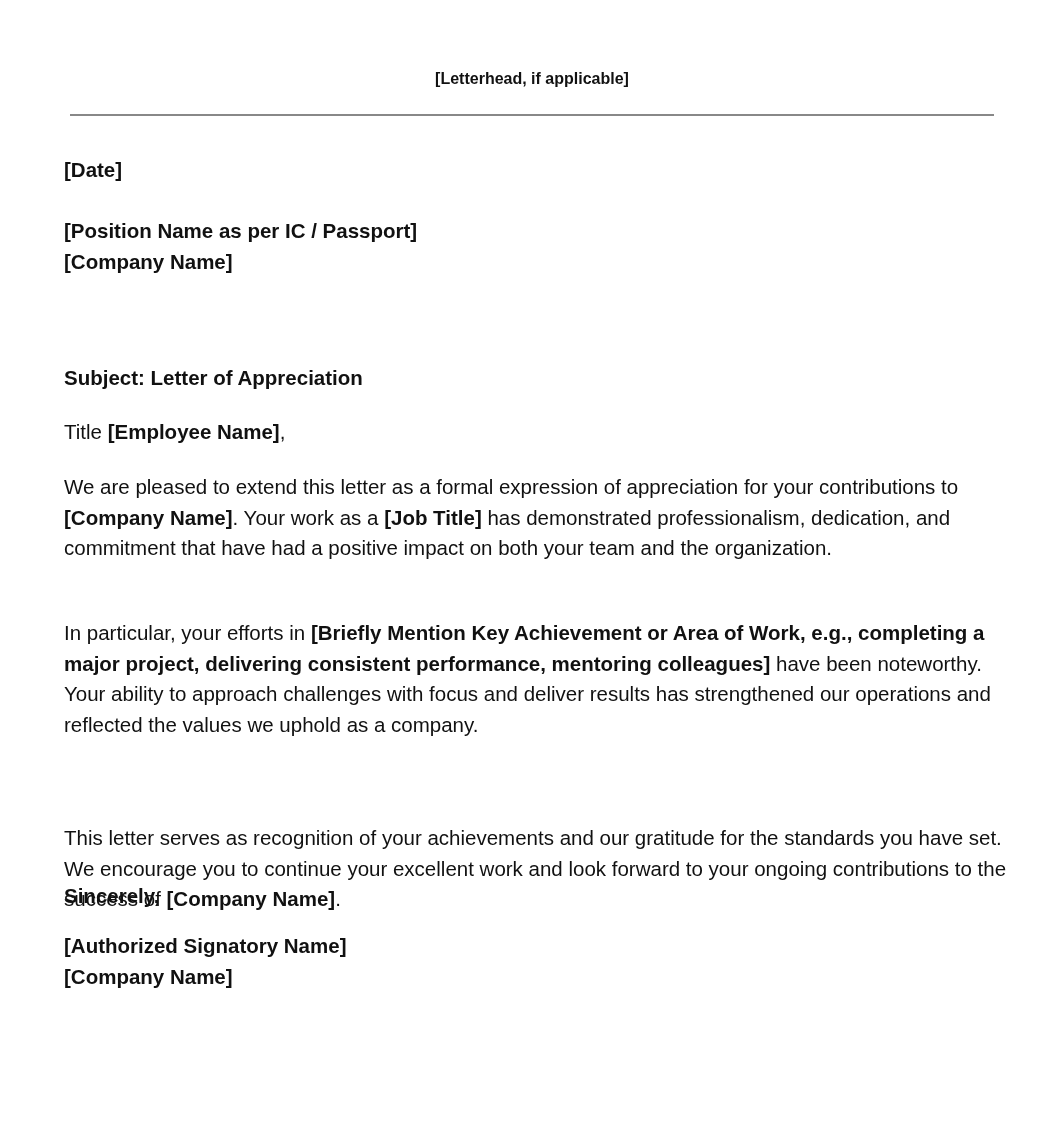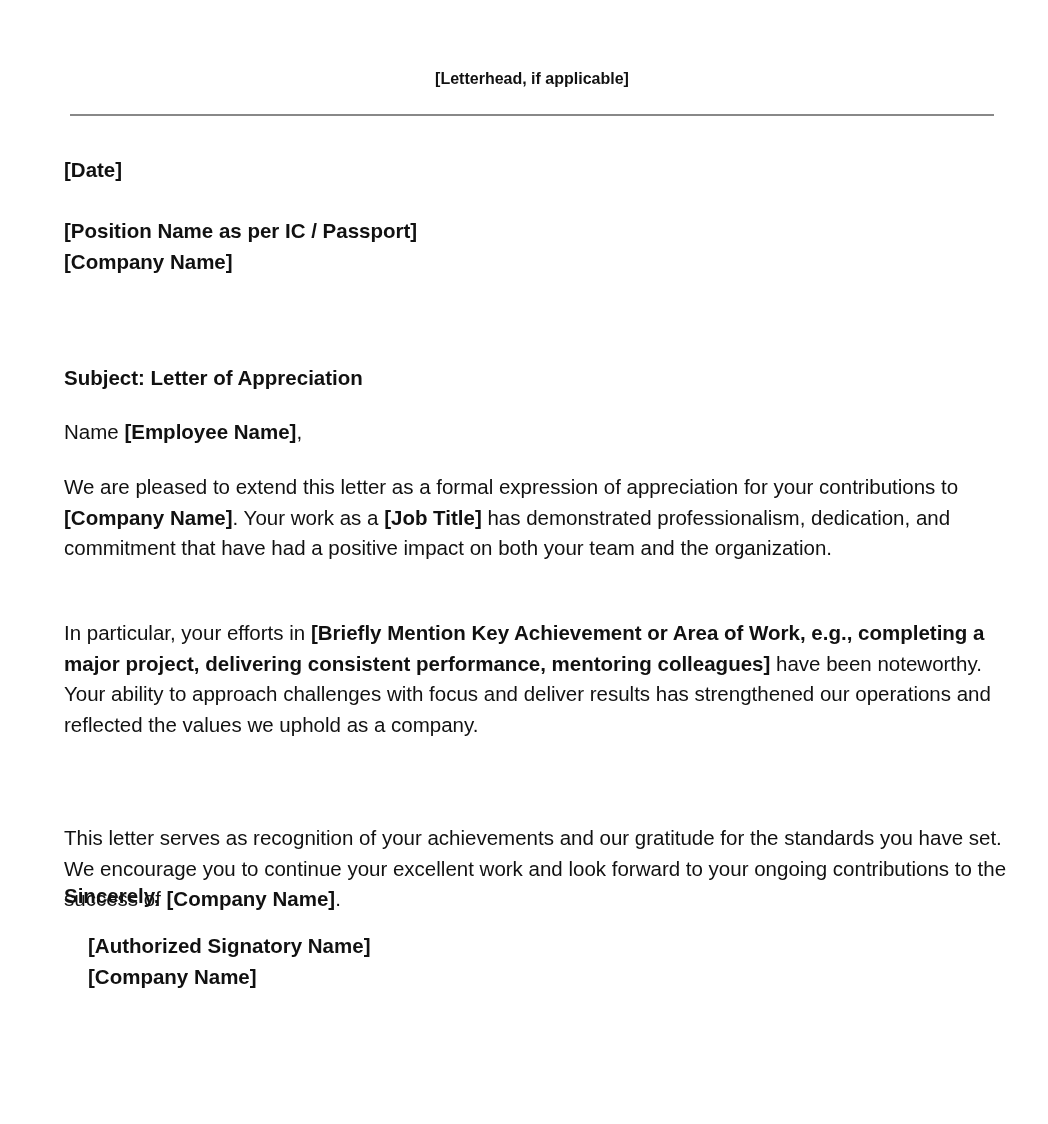--- a/index.html
+++ b/index.html
@@ -54,28 +54,28 @@
 
   <p class="block b" style="top:155px;">[Date]</p>
 
   <div class="block b" style="top:216px;">
     <div>[Position Name as per IC / Passport]</div>
     <div>[Company Name]</div>
   </div>
 
   <p class="block b" style="top:363px;">Subject: Letter of Appreciation</p>
 
-  <p class="block" style="top:417px;"><span>Name </span><span class="b">[Employee Name]</span><span>,</span></p>
+  <p class="block" style="top:417px;"><span>Title </span><span class="b">[Employee Name]</span><span>,</span></p>
 
   <p class="block" style="top:472px;"><span>We are pleased to extend this letter as a formal expression of appreciation for your contributions to </span><span class="b">[Company Name]</span><span>. Your work as a </span><span class="b">[Job Title]</span><span> has demonstrated professionalism, dedication, and commitment that have had a positive impact on both your team and the organization.</span></p>
 
   <p class="block" style="top:618px;"><span>In particular, your efforts in </span><span class="b">[Briefly Mention Key Achievement or Area of Work, e.g., completing a major project, delivering consistent performance, mentoring colleagues]</span><span> have been noteworthy. Your ability to approach challenges with focus and deliver results has strengthened our operations and reflected the values we uphold as a company.</span></p>
 
   <p class="block" style="top:807px;margin-top:16px;"><span>This letter serves as recognition of your achievements and our gratitude for the standards you have set. We encourage you to continue your excellent work and look forward to your ongoing contributions to the success of </span><span class="b">[Company Name]</span><span>.</span></p>
 
   <p class="block" style="top:881px;font-weight:bold;">Sincerely,</p>
 
-  <div class="block b" style="top:931px;margin-left:24px;">
+  <div class="block b" style="top:931px;">
     <div>[Authorized Signatory Name]</div>
     <div>[Company Name]</div>
   </div>
 
 </div>
 
 </body></html>

